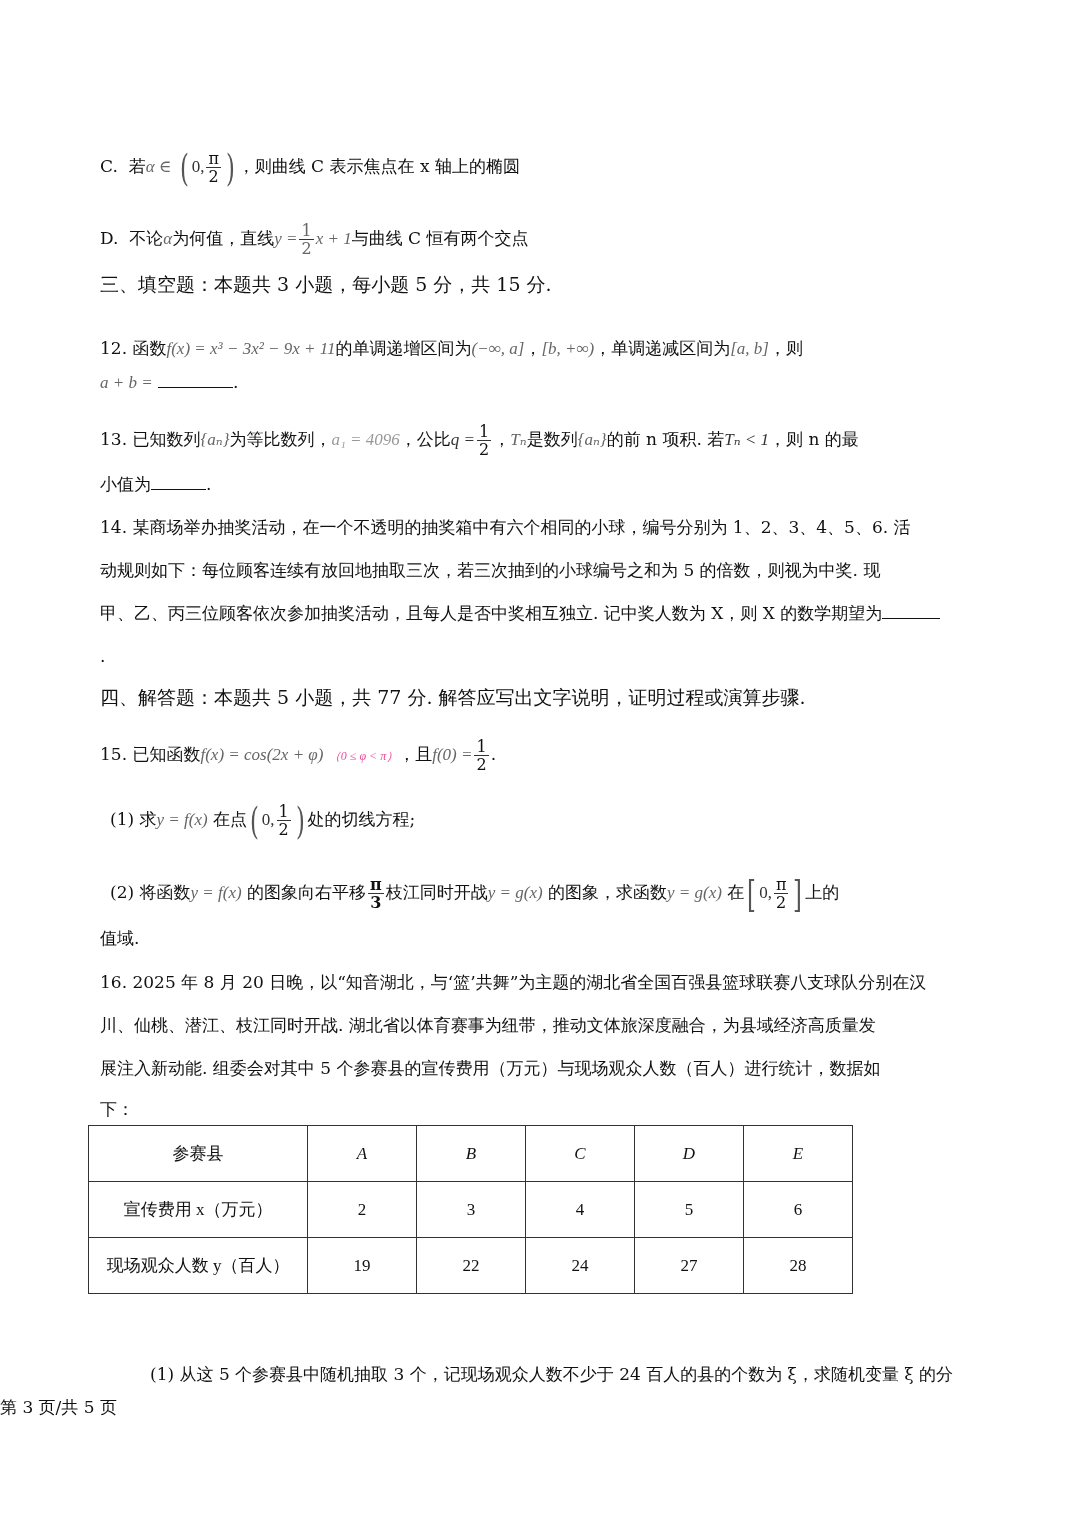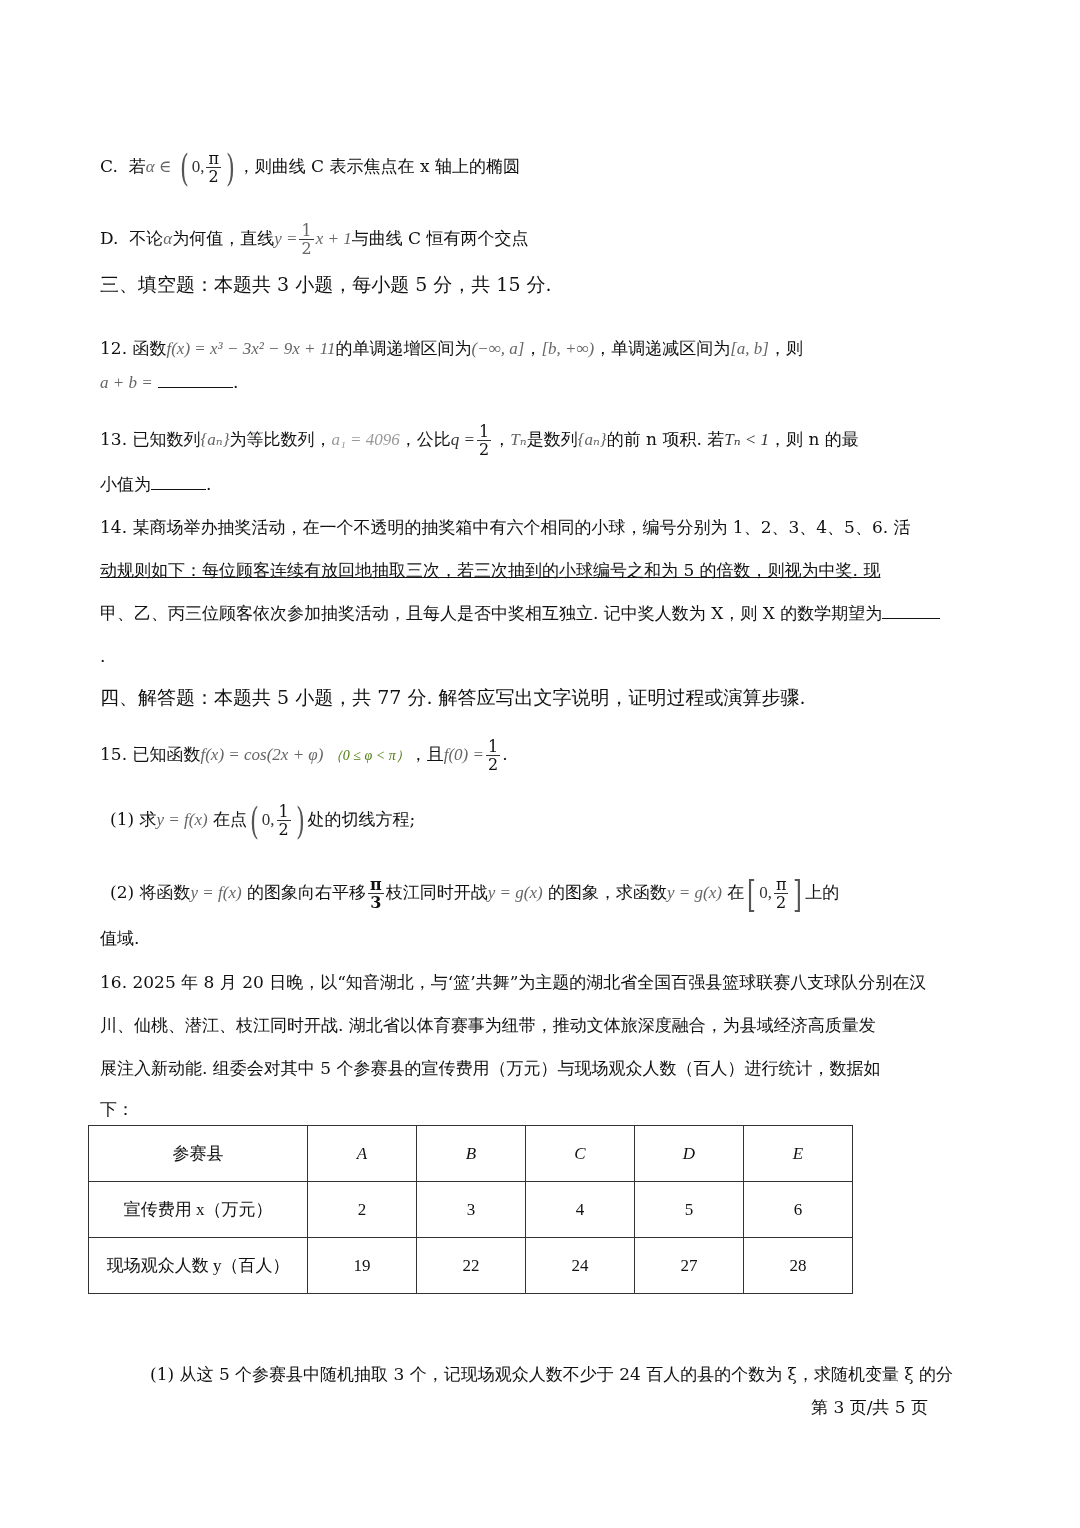--- a/index.html
+++ b/index.html
@@ -24,21 +24,21 @@
     position: absolute; left: 88px; top: 1125px;
     border-collapse: collapse; font-size: 17px;
   }
   table.data td {
     border: 1.5px solid #333; text-align: center; height: 55px;
     padding: 0; font-family: "Liberation Serif", "DejaVu Serif", serif;
   }
   table.data td.head { width: 218px; text-align: center; }
   table.data td.cell { width: 108px; }
   .it { font-style: italic; }
-  .footer { position: absolute; top: 1396px; left: 8px; width: 920px; text-align: right; font-size: 17px; }
+  .footer { position: absolute; top: 1396px; left: 0; width: 920px; text-align: left; font-size: 17px; }
 </style>
 </head>
 <body>
 
 <div class="line" style="top:150px;">
   <span>C.</span>&nbsp;
   <span>若</span><span class="math math-grey">α ∈</span>
   <span class="big-paren">(</span><span class="math up">0,</span><span class="frac">
       <span class="num">π</span>
       <span class="den">2</span>
@@ -66,28 +66,28 @@
   <span>13.</span> <span>已知数列</span><span class="math math-grey">{aₙ}</span><span>为等比数列，</span><span class="math" style="color:#999;">a₁ = 4096</span><span>，公比</span><span class="math">q =</span><span class="frac">
       <span class="num">1</span>
       <span class="den">2</span>
     </span><span>，</span><span class="math math-grey">Tₙ</span><span>是数列</span><span class="math math-grey">{aₙ}</span><span>的前 n 项积. 若</span><span class="math">Tₙ &lt; 1</span><span>，则 n 的最</span>
 </div>
 <div class="line" style="top:472px;">
   <span>小值为</span><span class="blank" style="width:55px;"></span><span>.</span>
 </div>
 
 <div class="line" style="top:515px;">14. 某商场举办抽奖活动，在一个不透明的抽奖箱中有六个相同的小球，编号分别为 1、2、3、4、5、6. 活</div>
-<div class="line" style="top:558px;text-decoration:underline;">动规则如下：每位顾客连续有放回地抽取三次，若三次抽到的小球编号之和为 5 的倍数，则视为中奖. 现</div>
+<div class="line" style="top:558px;">动规则如下：每位顾客连续有放回地抽取三次，若三次抽到的小球编号之和为 5 的倍数，则视为中奖. 现</div>
 <div class="line" style="top:601px;"><span>甲、乙、丙三位顾客依次参加抽奖活动，且每人是否中奖相互独立. 记中奖人数为 X，则 X 的数学期望为</span><span class="blank" style="width:58px;"></span></div>
 <div class="line" style="top:644px;">.</div>
 
 <div class="line section" style="top:685px;">四、解答题：本题共 5 小题，共 77 分. 解答应写出文字说明，证明过程或演算步骤.</div>
 
 <div class="line" style="top:738px;">
-  <span>15.</span> <span>已知函数</span><span class="math math-grey">f(x) = cos(2x + φ)</span> <span class="math" style="color:#4d7c0f;font-size:14px;">（0 ≤ φ &lt; π）</span><span>，且</span><span class="math math-grey">f(0) =</span><span class="frac">
+  <span>15.</span> <span>已知函数</span><span class="math math-grey">f(x) = cos(2x + φ)</span> <span class="math" style="color:#ec4899;font-size:12px;">（0 ≤ φ &lt; π）</span><span>，且</span><span class="math math-grey">f(0) =</span><span class="frac">
       <span class="num">1</span>
       <span class="den">2</span>
     </span><span>.</span>
 </div>
 
 <div class="line indent-sub" style="top:803px;">
   <span>(1)</span> <span>求</span><span class="math math-grey">y = f(x)</span> <span>在点</span><span class="big-paren">(</span><span class="math up">0,</span><span class="frac">
       <span class="num">1</span>
       <span class="den">2</span>
     </span><span class="big-paren">)</span><span>处的切线方程;</span>

